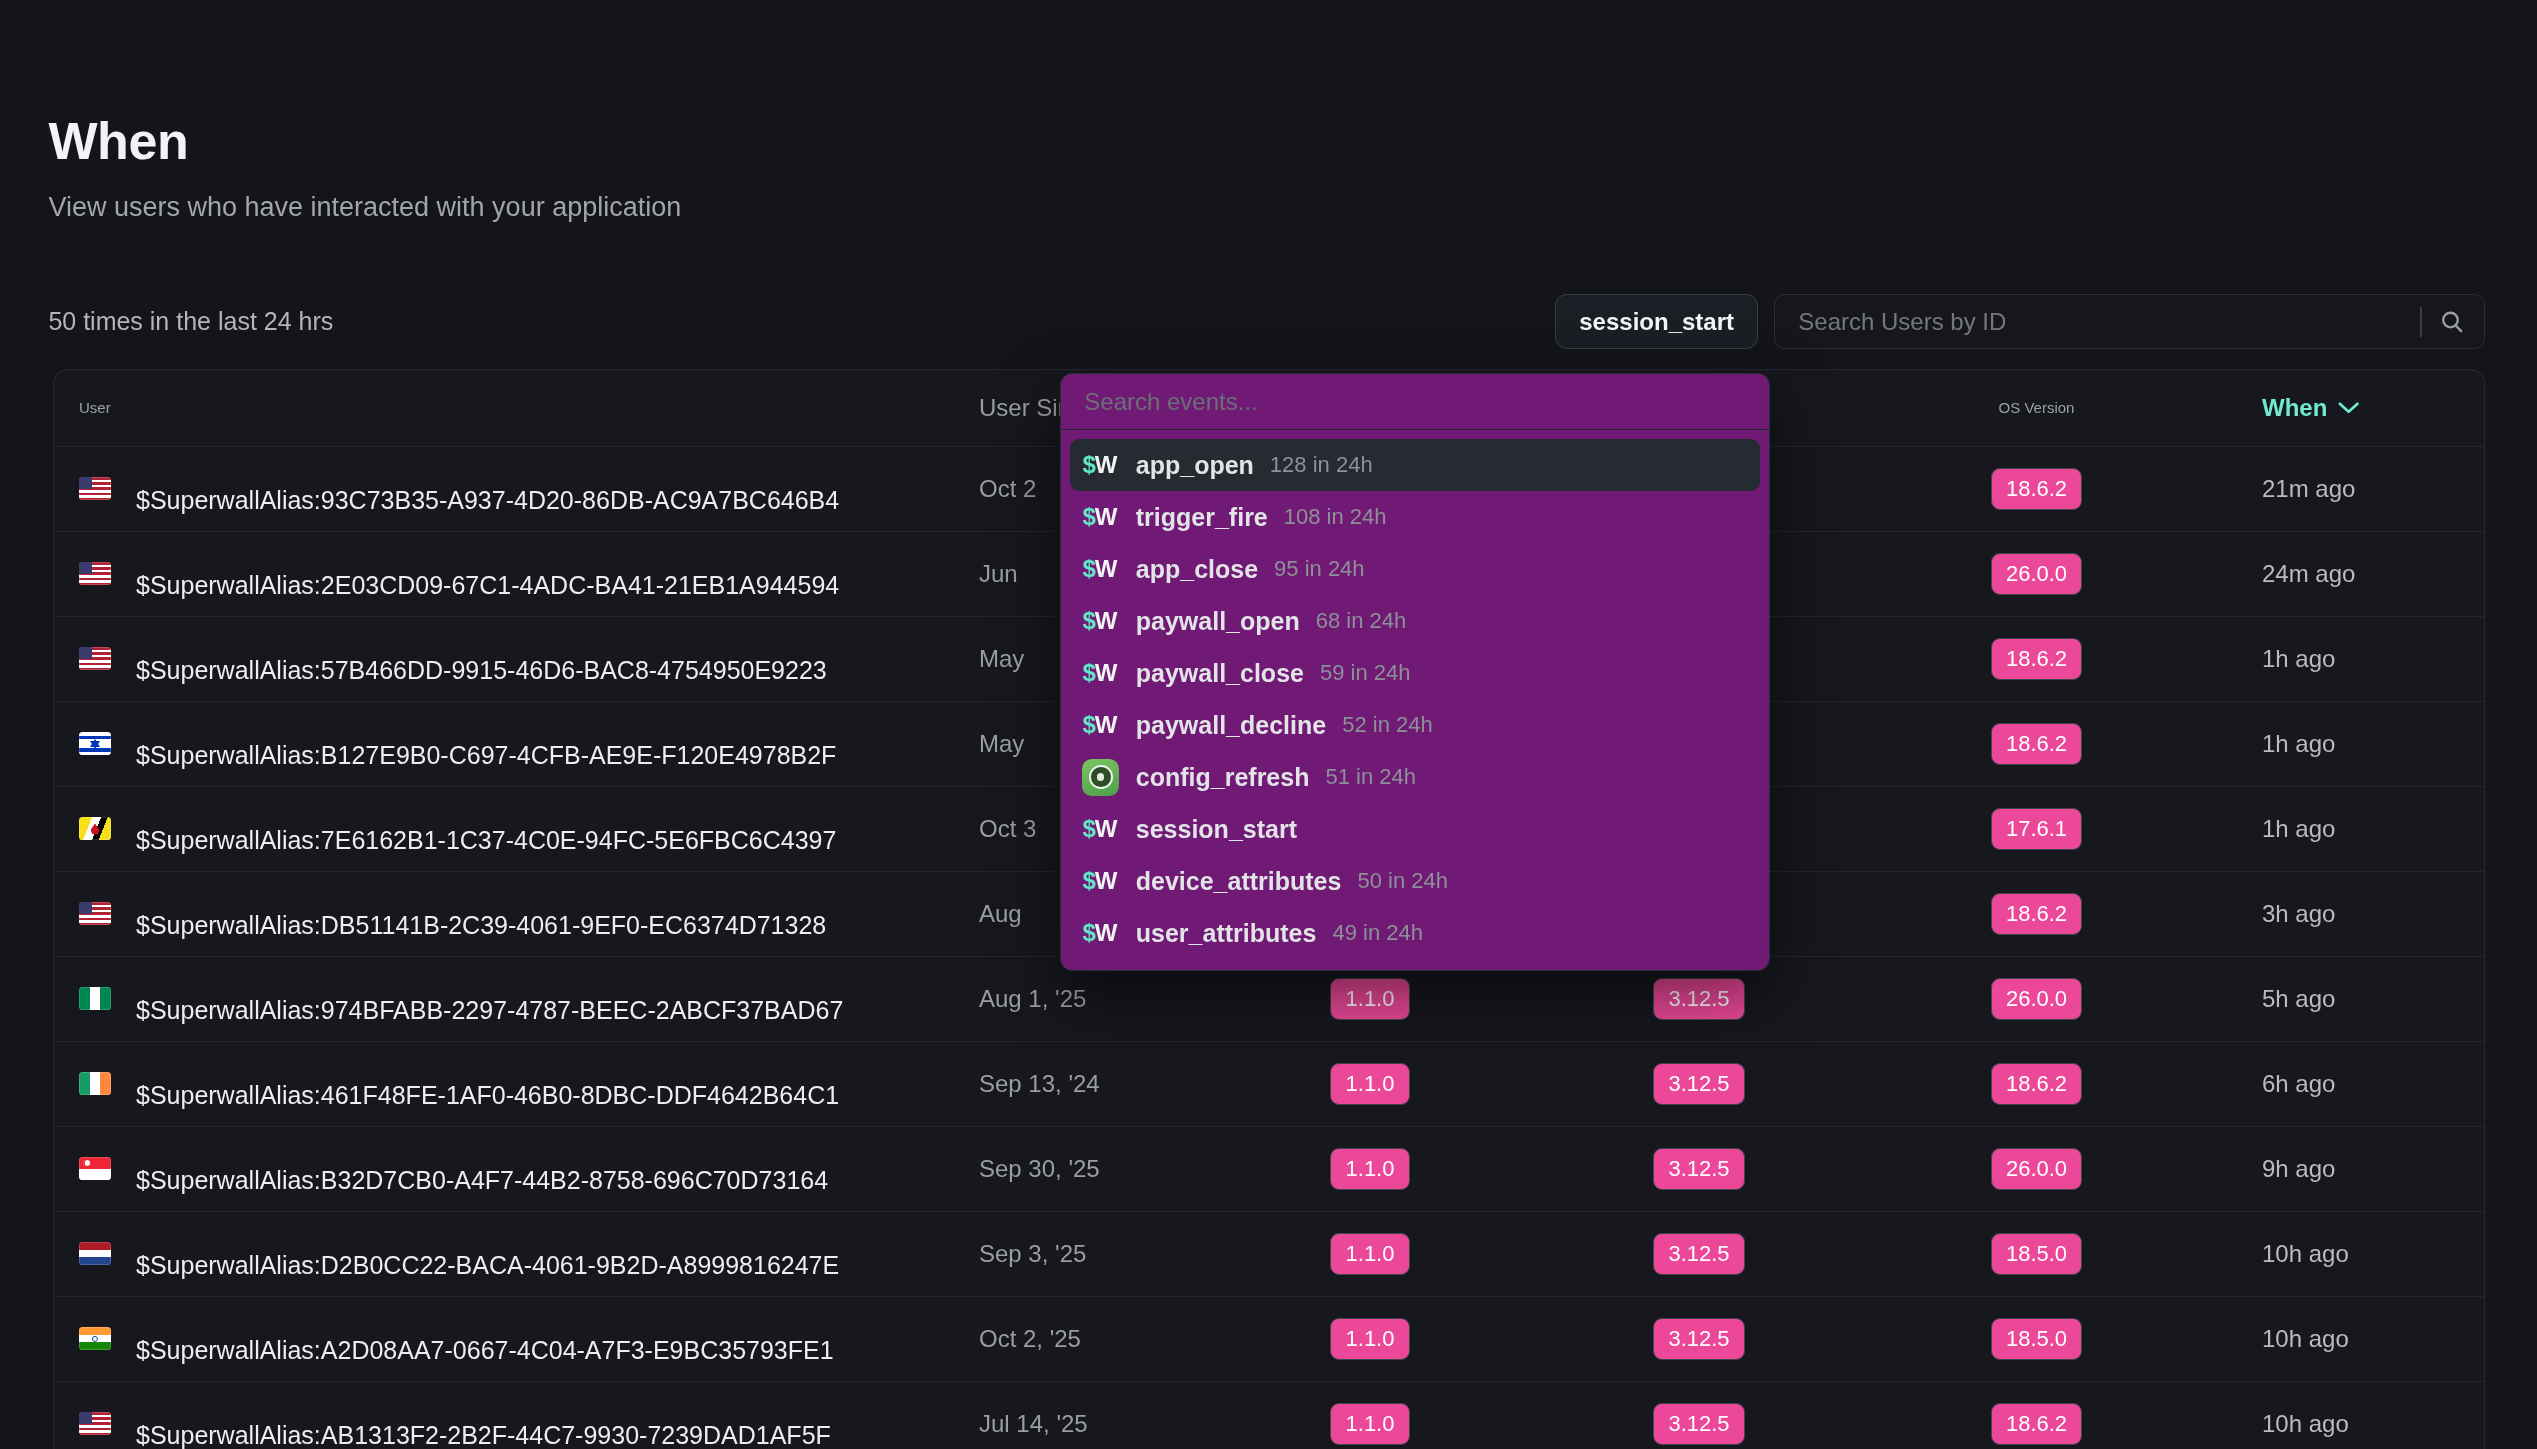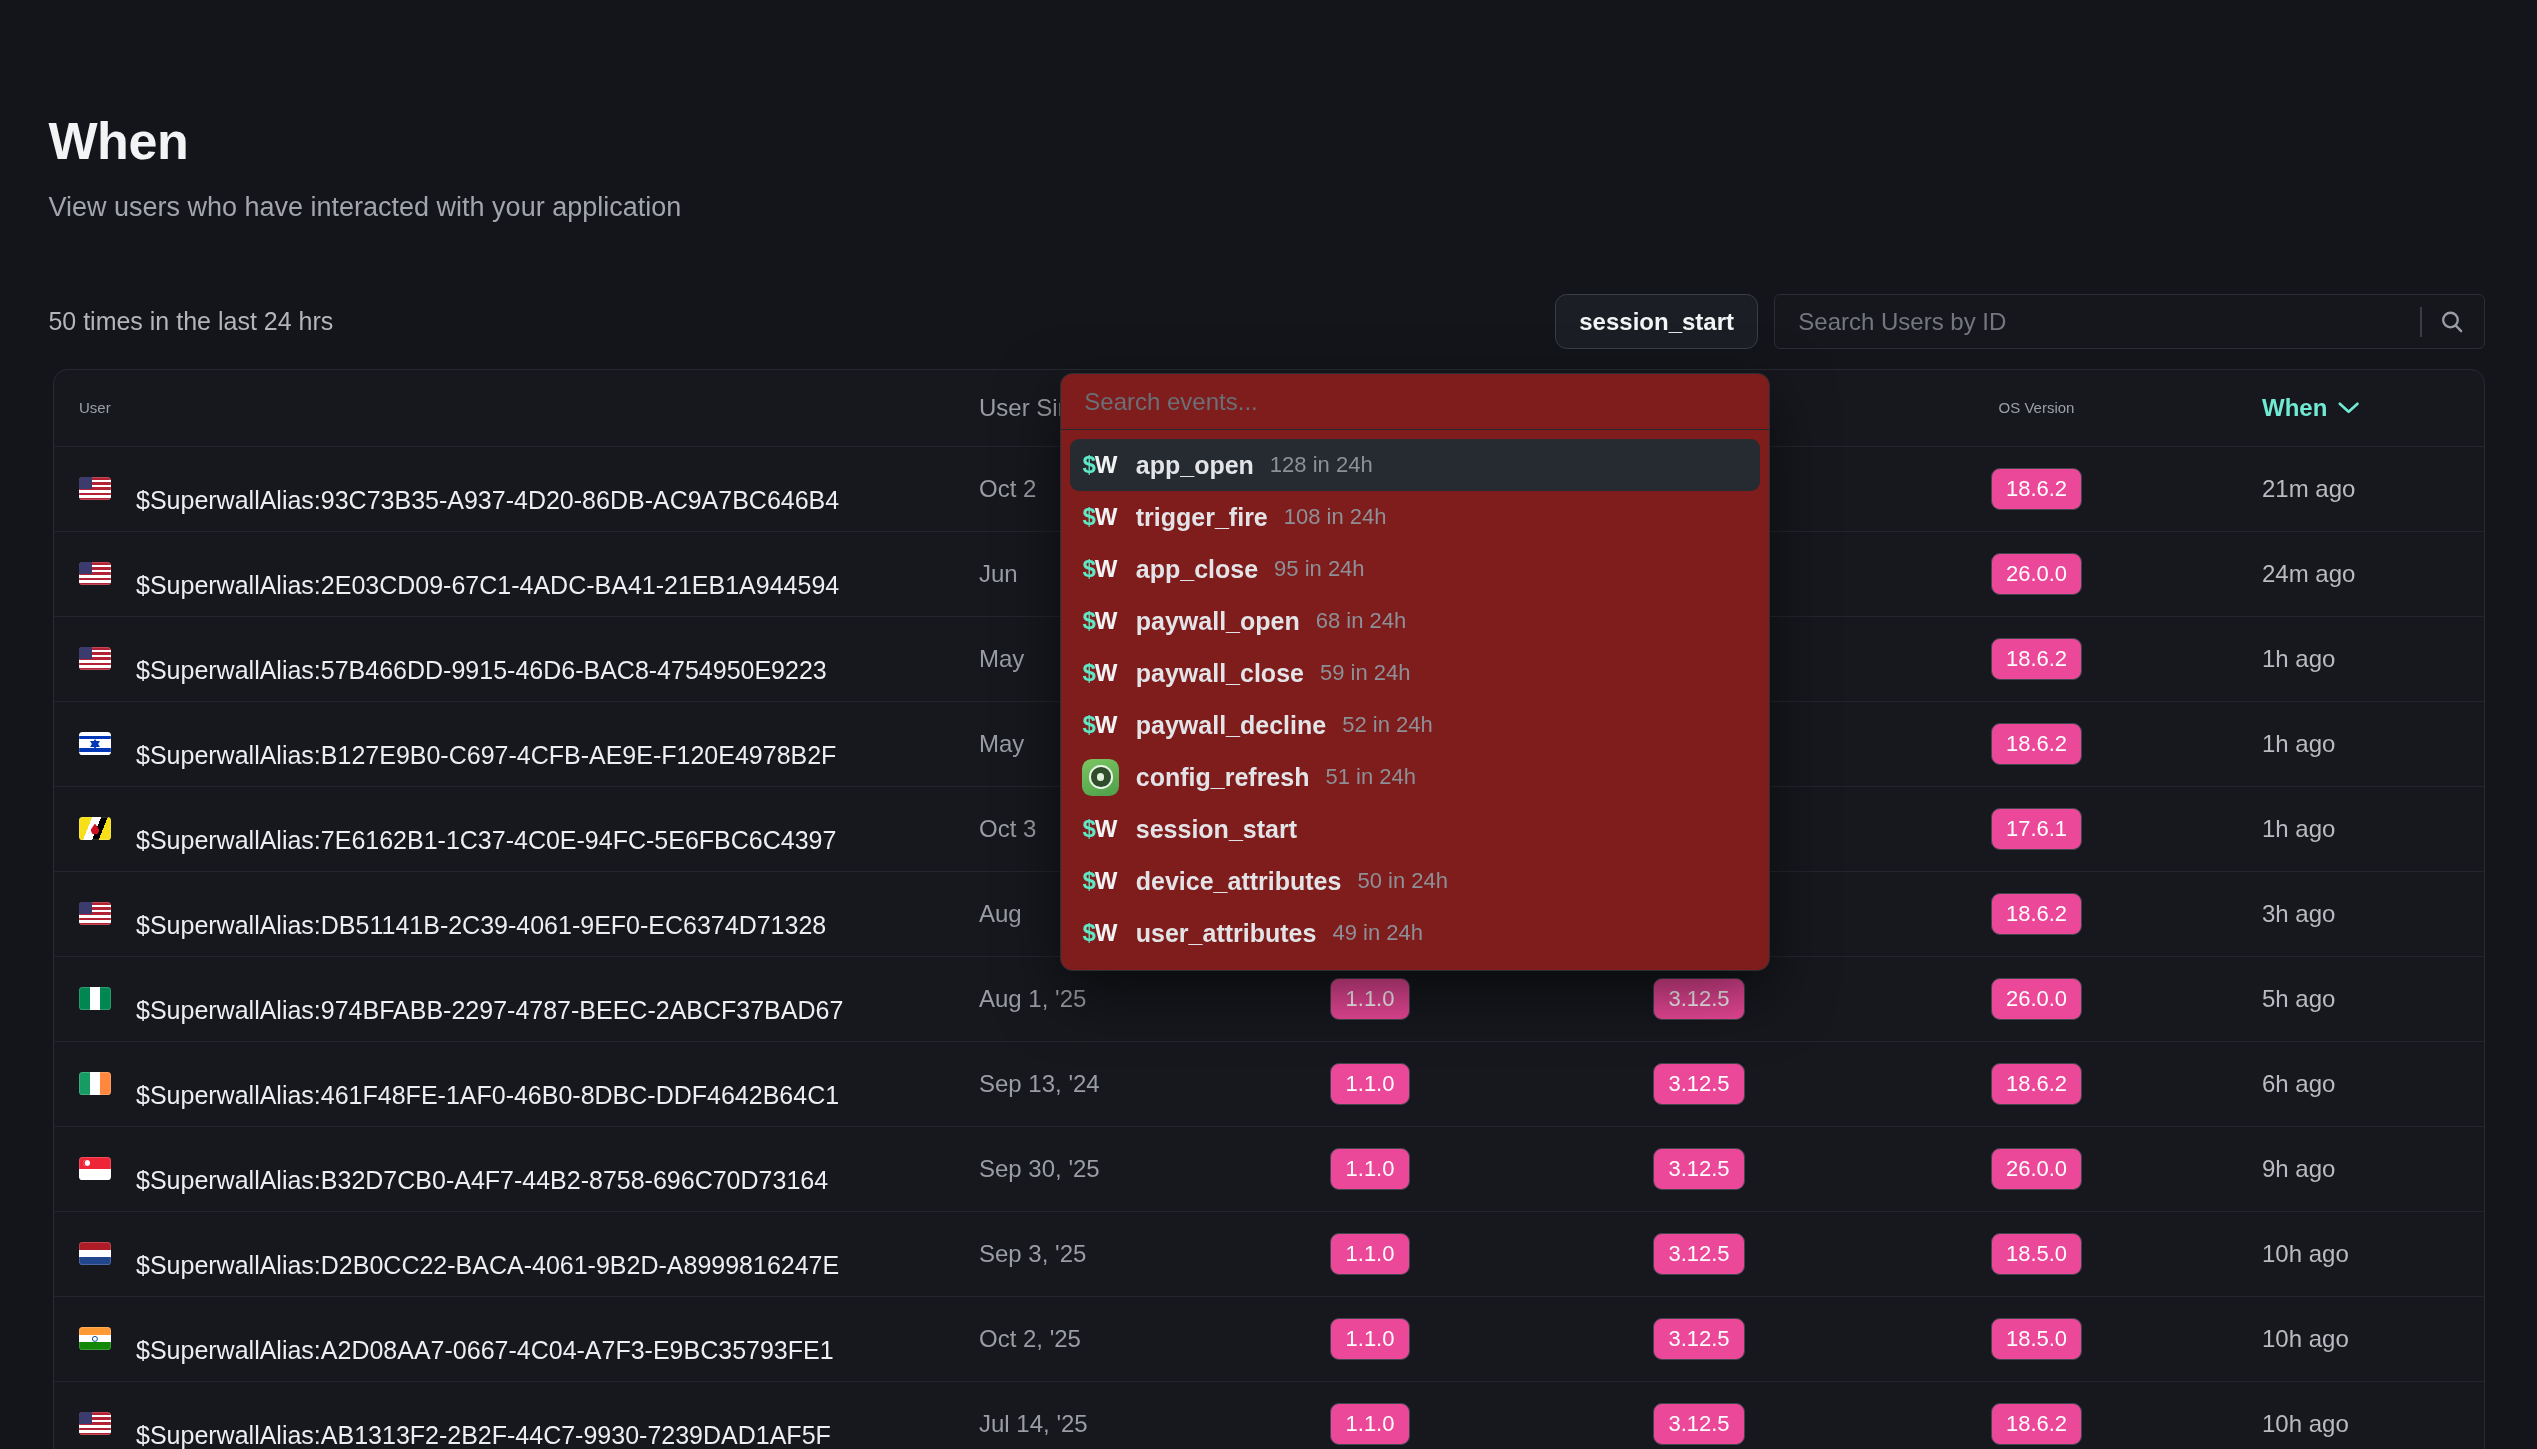--- a/index.html
+++ b/index.html
@@ -20,21 +20,21 @@
   .stats{font-size:25px;color:#b3b5ba;}
   .toolbar-right{display:flex;align-items:center;gap:16px;}
   .event-btn{
     height:55px;padding:0 23px;border-radius:11.6px;
     background:#1b1e24;border:1.8px solid #3a3e46;
     color:#f4f5f6;font-size:24px;font-weight:600;
     display:flex;align-items:center;cursor:pointer;
     font-family:inherit;
   }
   .user-search{
-    width:711px;height:55px;border-radius:6px;box-sizing:border-box;
+    width:711px;height:55px;border-radius:11px;box-sizing:border-box;
     background:#15171d;border:1.8px solid #2b2e35;
     display:flex;align-items:center;padding:0 18px 0 21.3px;
   }
   .user-search input{
     flex:1;background:transparent;border:none;outline:none;
     font-size:24px;color:#d8dadd;font-family:inherit;
   }
   .user-search input::placeholder{color:#74777e;}
   .vdivider{width:1.8px;height:30px;background:#3a3d44;margin-right:16px;}
 
@@ -86,21 +86,21 @@
   .flag-sg::after{content:"";position:absolute;left:4.4px;top:2.7px;width:6.2px;height:6.2px;border-radius:50%;
     box-shadow:1.8px 0 0 0 #ee2536 inset;background:#ffffff;}
   .flag-nl{background:linear-gradient(180deg,#ae1c28 0 33.4%,#ffffff 33.4% 66.7%,#21468b 66.7%);}
   .flag-in{background:linear-gradient(180deg,#ff9933 0 33.4%,#ffffff 33.4% 66.7%,#138808 66.7%);}
   .flag-in::after{content:"";position:absolute;left:50%;top:50%;width:6.2px;height:6.2px;border:1.3px solid #054f9f;
     border-radius:50%;transform:translate(-50%,-50%);box-sizing:border-box;}
 
   
   .dropdown{
     position:absolute;left:1060px;top:373px;width:710px;box-sizing:border-box;
-    background:#7f1d1d;border:0.9px solid #2b2f36;border-radius:12.4px;
+    background:#701a75;border:0.9px solid #2b2f36;border-radius:12.4px;
     box-shadow:0 23px 62px rgba(0,0,0,.55);z-index:20;
   }
   .dd-search{
     height:55px;display:flex;align-items:center;padding:0 21.3px;
     border-bottom:0.9px solid #24272d;
   }
   .dd-search input{
     width:100%;background:transparent;border:none;outline:none;
     font-size:24px;color:#d8dadd;font-family:inherit;
   }

